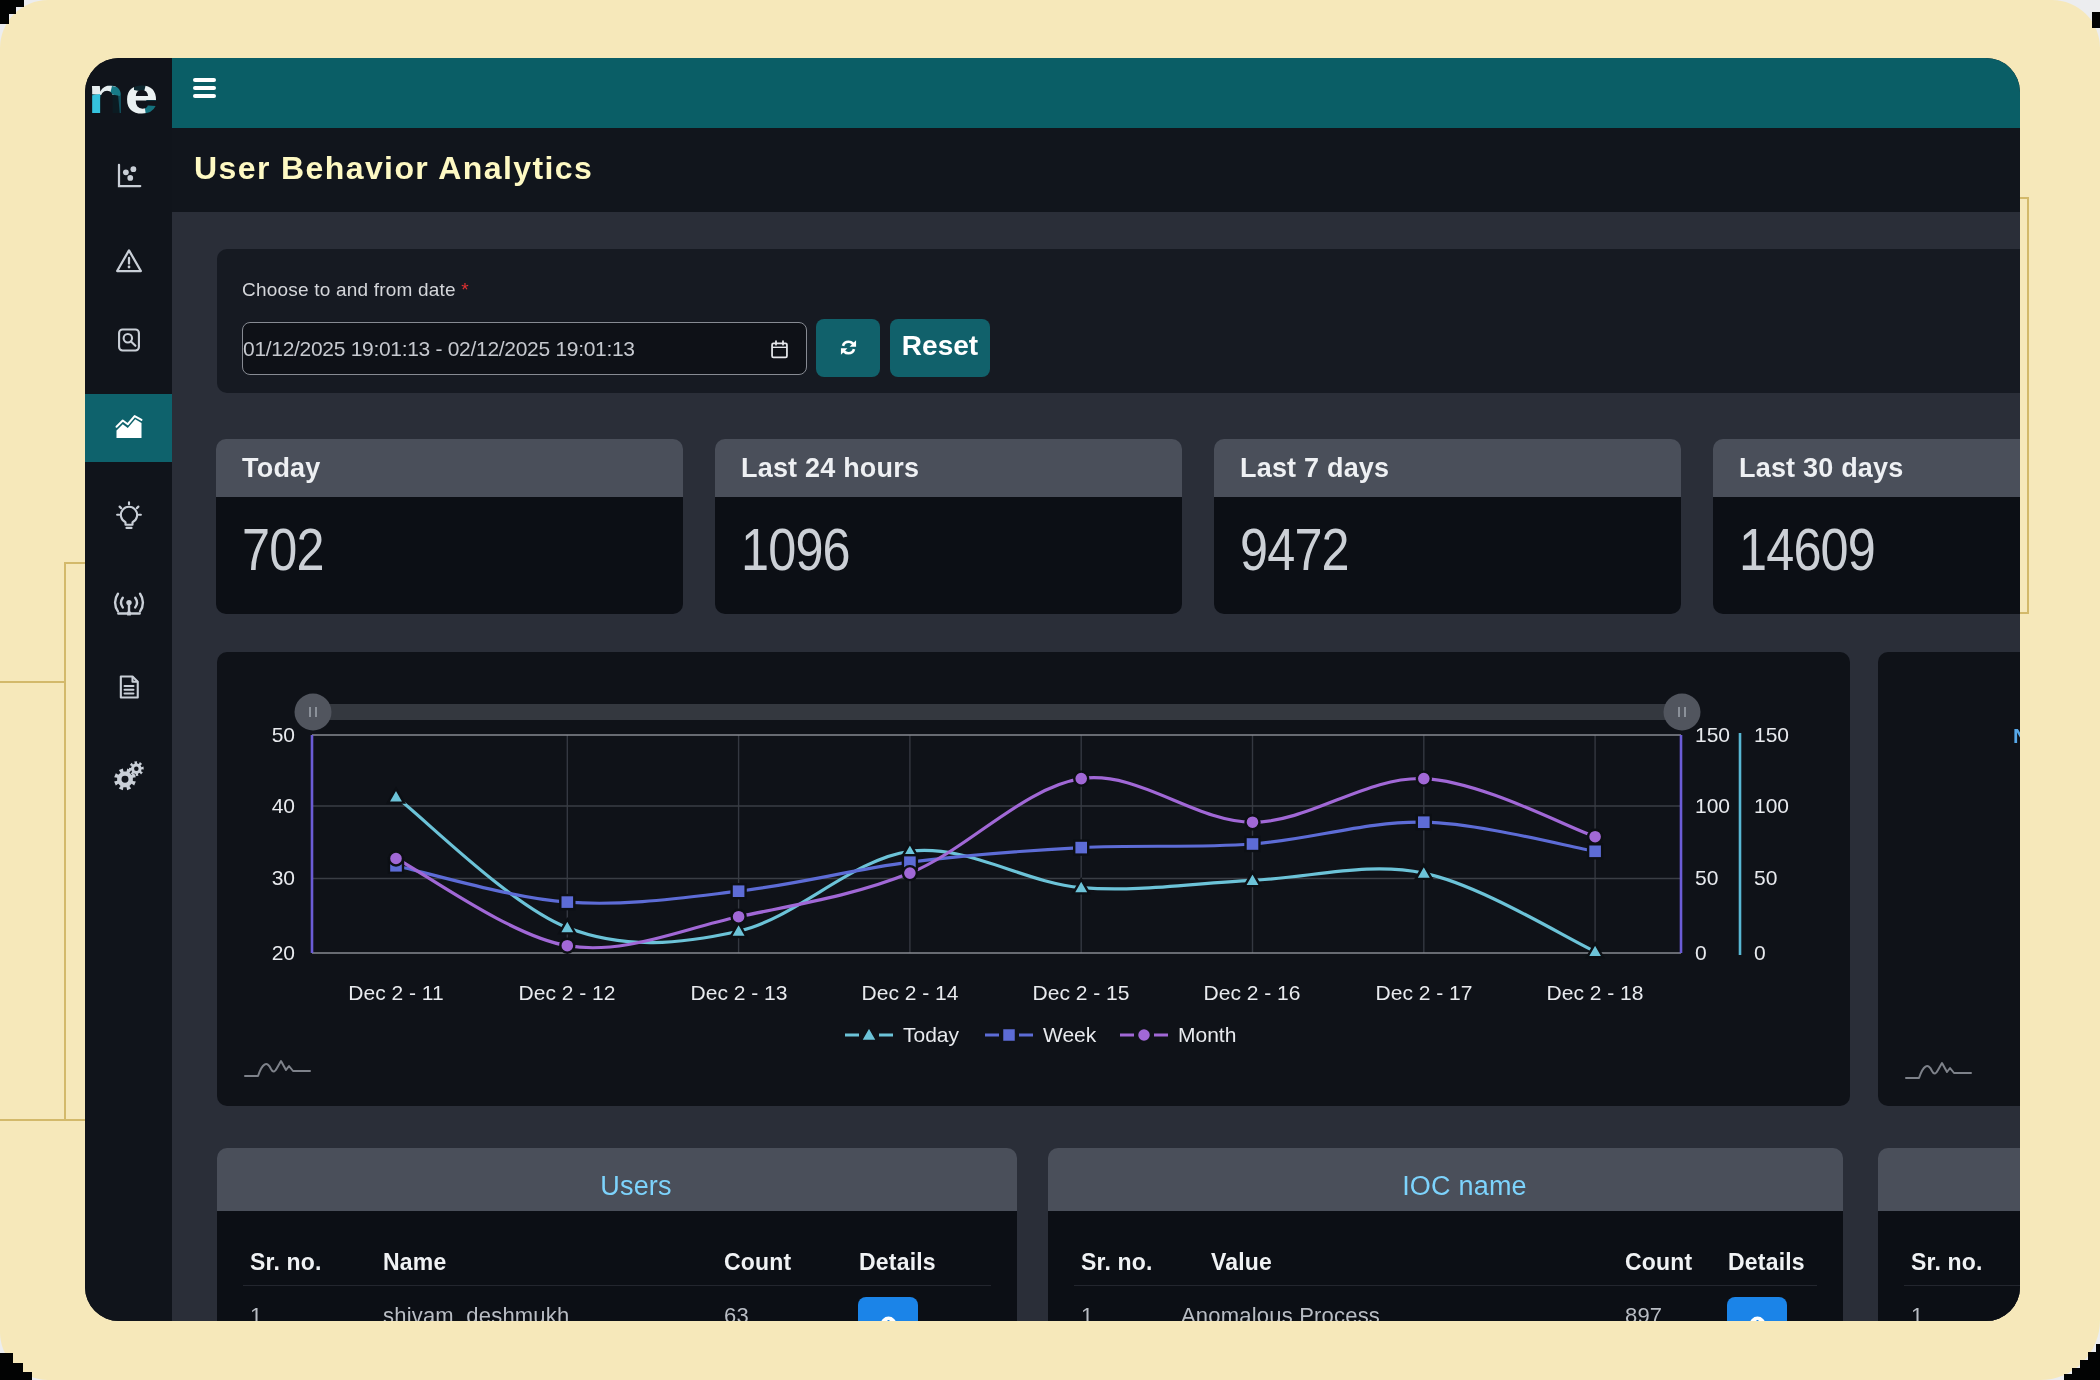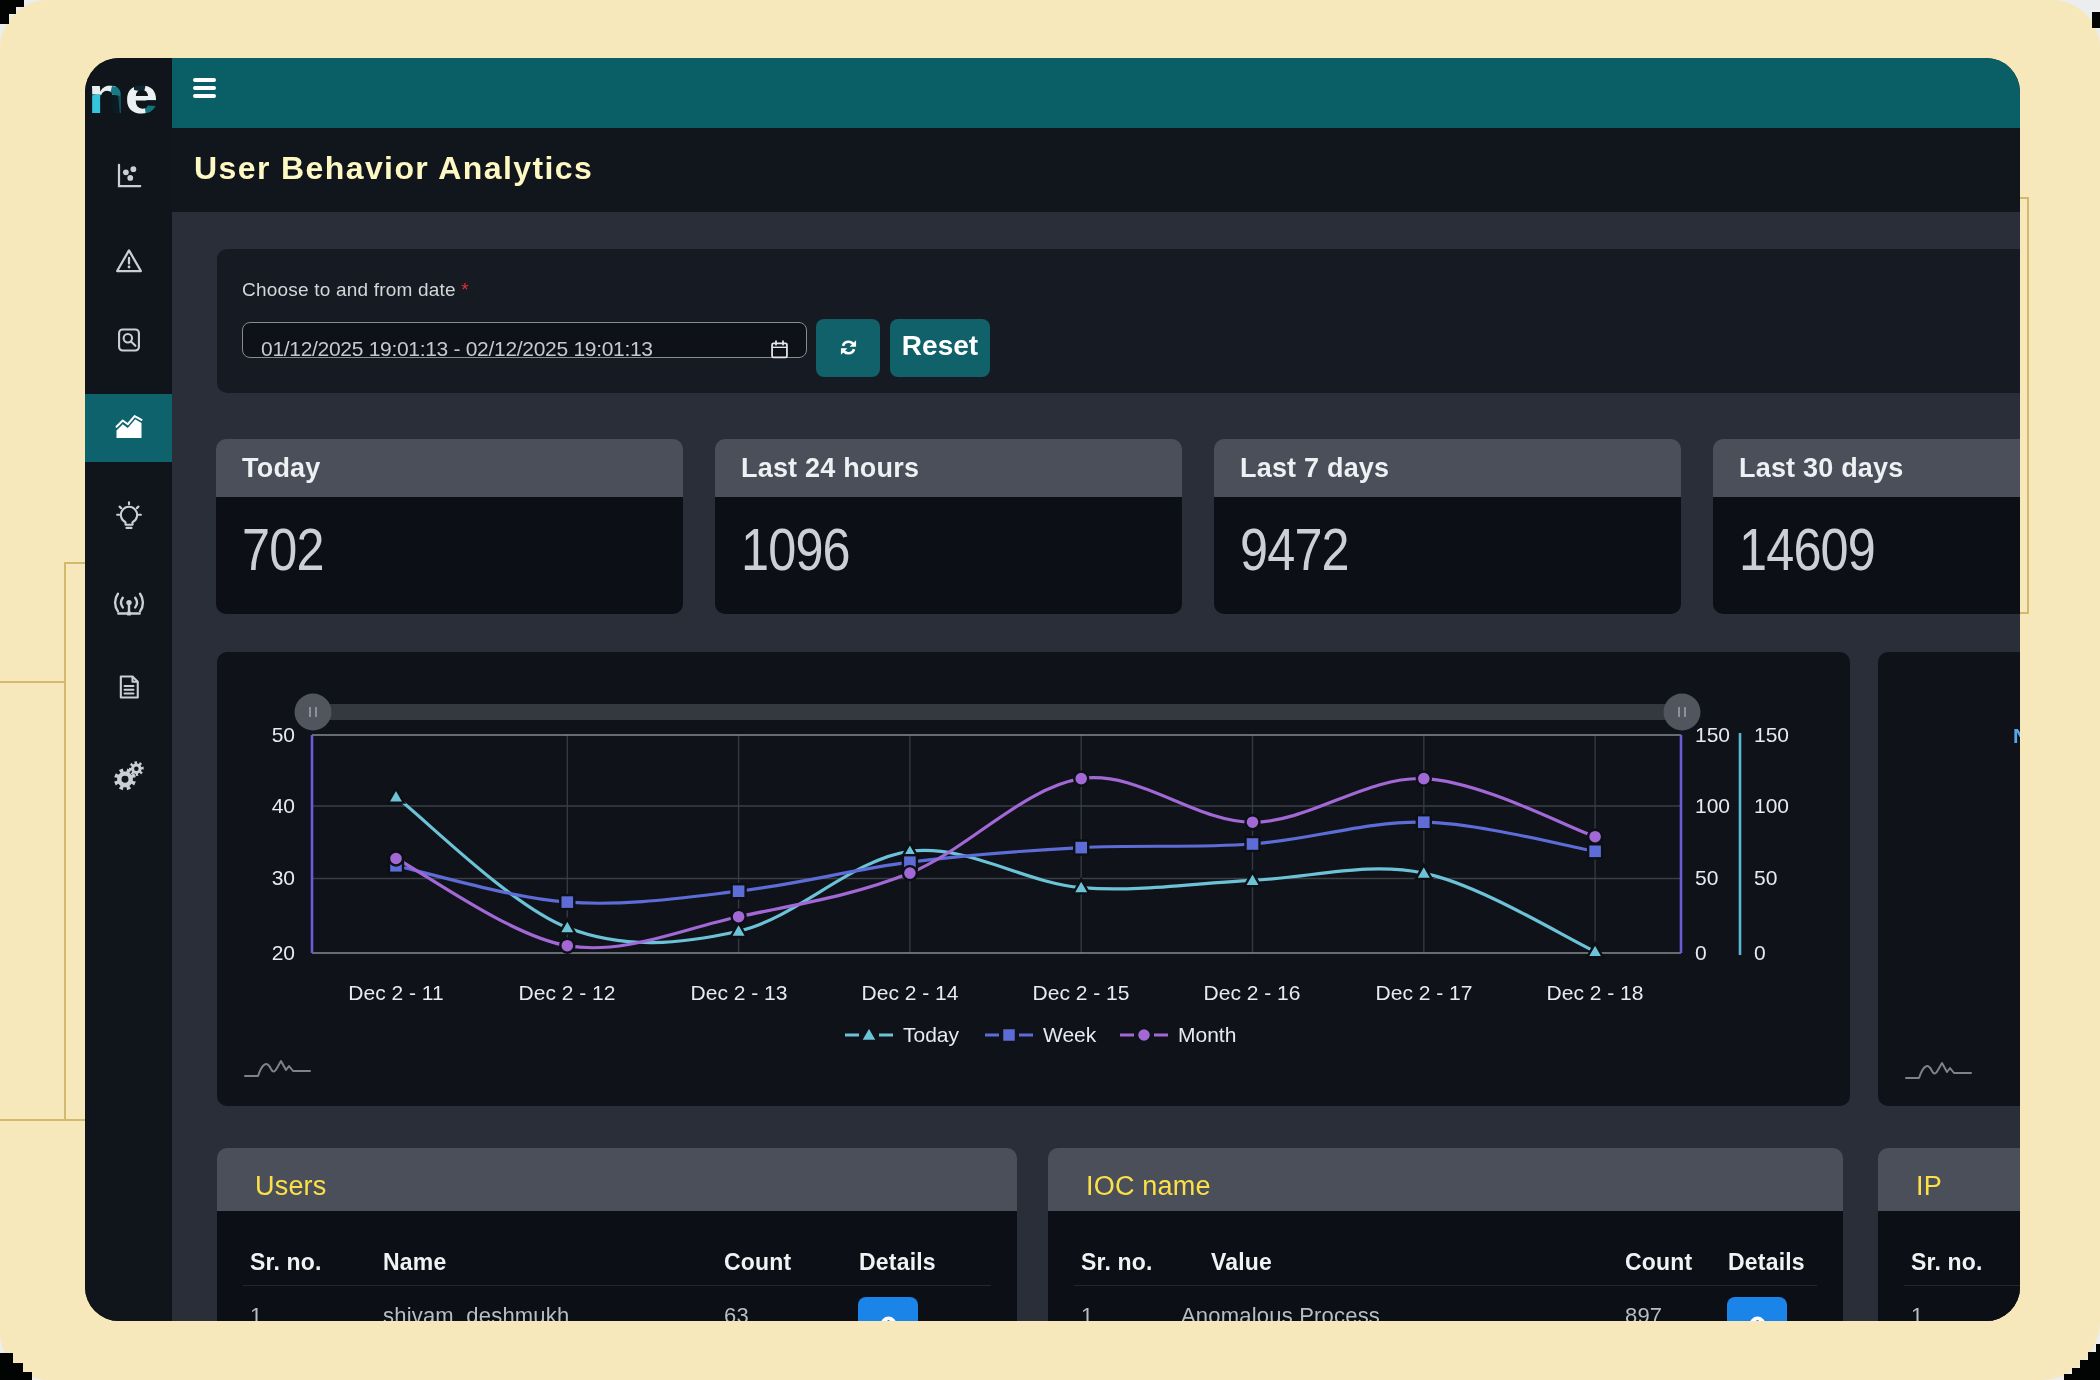--- a/index.html
+++ b/index.html
@@ -12,30 +12,30 @@
   .sidebar { position:absolute; left:0; top:0; width:87px; height:100%; background:#10141b; }
   .topbar { position:absolute; left:87px; top:0; right:0; height:70px; background:#0a5e66; }
   .burger span { display:block; width:23px; height:3.6px; background:#fff; border-radius:2px; margin-bottom:4.6px; }
   .pagetitle { position:absolute; left:109px; top:92px; font-size:32px; font-weight:700; color:#fef9c3; letter-spacing:1.4px; }
   .wrapper { position:absolute; left:87px; top:154px; right:0; bottom:0; background:#2a2e38; }
   .sideicon { position:absolute; left:0; width:87px; display:flex; justify-content:center; }
   .active-item { position:absolute; left:0; top:336px; width:87px; height:68px; background:#0e626c; }
   .filtercard { position:absolute; left:45px; top:37px; width:1888px; height:144px; background:#161a22; border-radius:10px; }
   .flabel { position:absolute; left:25px; top:30px; font-size:19px; color:#d4d6da; font-weight:500; letter-spacing:0.2px; }
   .flabel .req { color:#e03131; }
-  .dateinput { position:absolute; left:25px; top:73px; width:565px; height:36px; background:#0e1117; border:1px solid #878b93; border-radius:8px; color:#c6c9cf; font-size:21px; line-height:51px; padding-left:18px; letter-spacing:-0.3px; }
+  .dateinput { position:absolute; left:25px; top:73px; width:565px; height:53px; background:#0e1117; border:1px solid #878b93; border-radius:8px; color:#c6c9cf; font-size:21px; line-height:51px; letter-spacing:-0.3px; }
   .tealbtn { position:absolute; top:70px; height:58px; background:#11616b; border-radius:8px; color:#fff; text-align:center; }
   .statcard { position:absolute; top:227px; width:467px; }
   .statcard .hd { height:58px; background:#4a4f5a; border-radius:10px 10px 0 0; color:#eef0f3; font-size:27px; font-weight:700; line-height:58px; padding-left:26px; letter-spacing:0.2px; }
   .statcard .bd { height:117px; background:#0c0f15; border-radius:0 0 10px 10px; color:#ccd0d6; font-size:60px; padding-left:26px; display:flex; align-items:center; letter-spacing:-1px; padding-bottom:13px; }
   .num { display:inline-block; transform:scaleX(0.84); transform-origin:left center; }
   .chartpanel { position:absolute; left:45px; top:440px; width:1633px; height:454px; background:#0f1218; border-radius:10px; }
   .rightpanel { position:absolute; left:1706px; top:440px; width:467px; height:454px; background:#0f1218; border-radius:10px; }
   .tpanel { position:absolute; top:936px; }
-  .tpanel .hd { height:63px; background:#4a4f5a; border-radius:10px 10px 0 0; color:#fde047; font-size:27px; font-weight:500; line-height:77px; padding-left:38px; letter-spacing:0.2px; }
+  .tpanel .hd { height:63px; background:#4a4f5a; border-radius:10px 10px 0 0; color:#7dd3fc; font-size:27px; font-weight:500; line-height:77px; padding-left:38px; letter-spacing:0.2px;text-align:center; }
   .tpanel .bd { background:#0c0f15; height:210px; position:relative; }
   .th { position:absolute; font-size:23px; font-weight:700; color:#f0f2f4; top:38px; letter-spacing:0.2px; }
   .td { position:absolute; font-size:22px; color:#b9bdc4; top:92px; letter-spacing:0.2px; }
   .sep { position:absolute; left:26px; right:26px; top:74px; height:1px; background:#23262e; }
   .infobtn { position:absolute; top:86px; width:60px; height:46px; background:#1b84e8; border-radius:8px; display:flex; align-items:center; justify-content:flex-start; padding-top:9px; justify-content:center; }
 </style>
 </head>
 <body>
 <div class="cream"></div>
 

